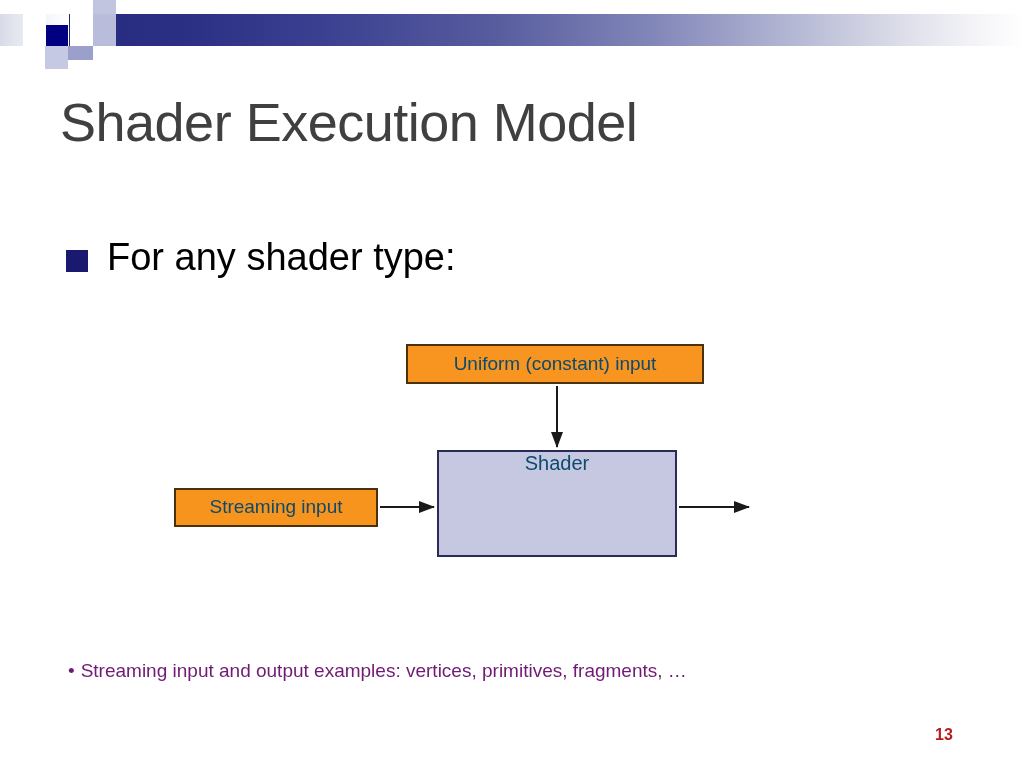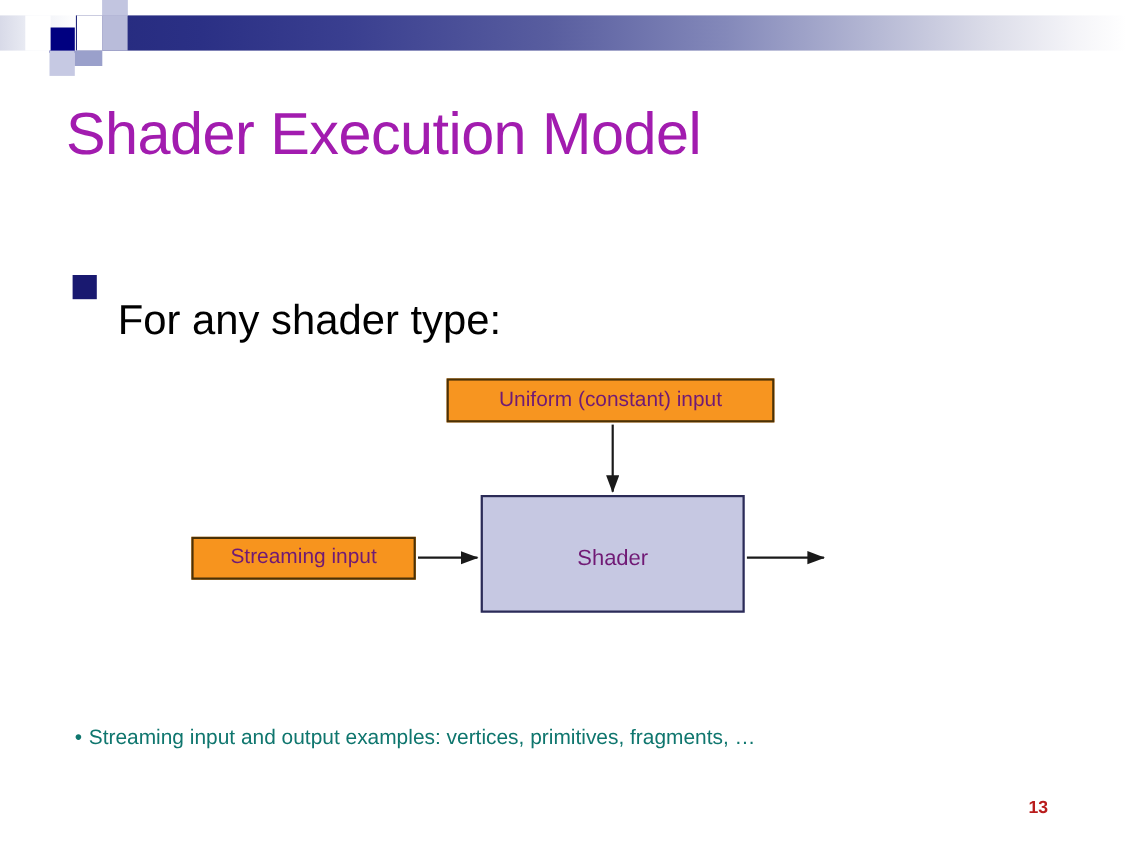--- a/index.html
+++ b/index.html
@@ -48,21 +48,21 @@
     background: linear-gradient(to right, #d8dae8 0%, #eceef5 40%, #ffffff 100%);
   }
 
   
   #page-title {
     position: absolute;
     left: 60px; top: 94px;
     width: 900px;
     font-size: 54px;
     font-weight: normal;
-    color: #a21caf;
+    color: #404040;
     letter-spacing: -0.5px;
     line-height: 1.05;
     margin: 0;
   }
 
   
   #main-bullet {
     position: absolute;
     left: 66px; top: 236px;
     display: flex;
@@ -72,39 +72,38 @@
     width: 22px; height: 22px;
     background: #191970;
     margin-top: 14px;
     margin-right: 19px;
     flex: 0 0 auto;
   }
   #main-bullet .text {
     font-size: 38px;
     color: #000000;
     line-height: 1.15;
-    margin-top: 35px;
   }
 
   
   #diagram {
     position: absolute;
     left: 0; top: 0;
     width: 1024px; height: 768px;
     pointer-events: none;
   }
   #diagram > * { pointer-events: auto; }
 
   .node {
     position: absolute;
     box-sizing: border-box;
     display: flex;
     align-items: center;
     justify-content: center;
-    color: #701a75;
+    color: #0c4a6e;
     font-size: 19px;
     line-height: 1.1;
   }
   .node-uniform {
     left: 406px; top: 344px;
     width: 298px; height: 40px;
     background: #f79520;
     border: 2px solid #4a3107;
     font-size: 19px;
   }
@@ -116,37 +115,36 @@
     font-size: 19px;
     font-weight: normal;
   }
   .node-shader {
     left: 437px; top: 450px;
     width: 240px; height: 107px;
     background: #c6c8e2;
     border: 2px solid #2b2b57;
     font-size: 20px;
     align-items: flex-start;
-    padding-top: 45px;
   }
   .node-output {
     left: 752px; top: 489px;
     width: 96px; height: 38px;
     background: #fbfaa8;
     border: 2px solid #56551c;
     font-size: 19px;
   }
 
   
   #notes {
     position: absolute;
     left: 68px; top: 656px;
     width: 900px;
     font-size: 19px;
-    color: #0f766e;
+    color: #701a75;
     line-height: 1.55;
   }
   #notes .note-line {
     white-space: nowrap;
   }
   #notes .dot {
     margin-right: 6px;
   }
 
   

